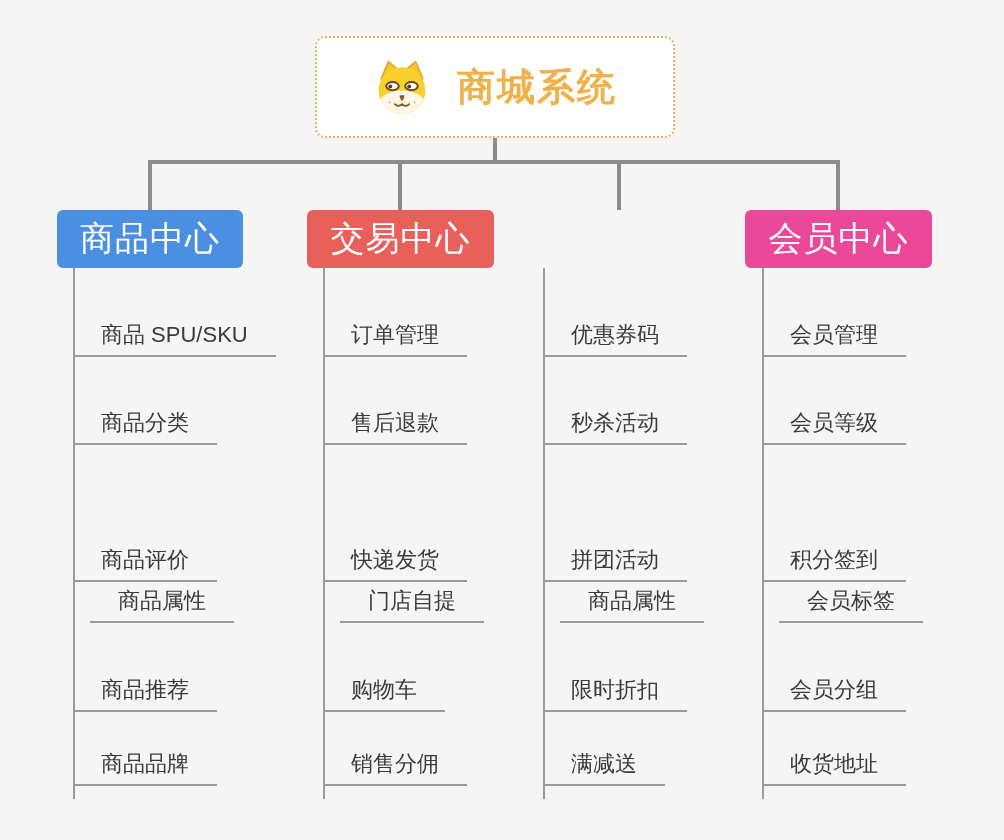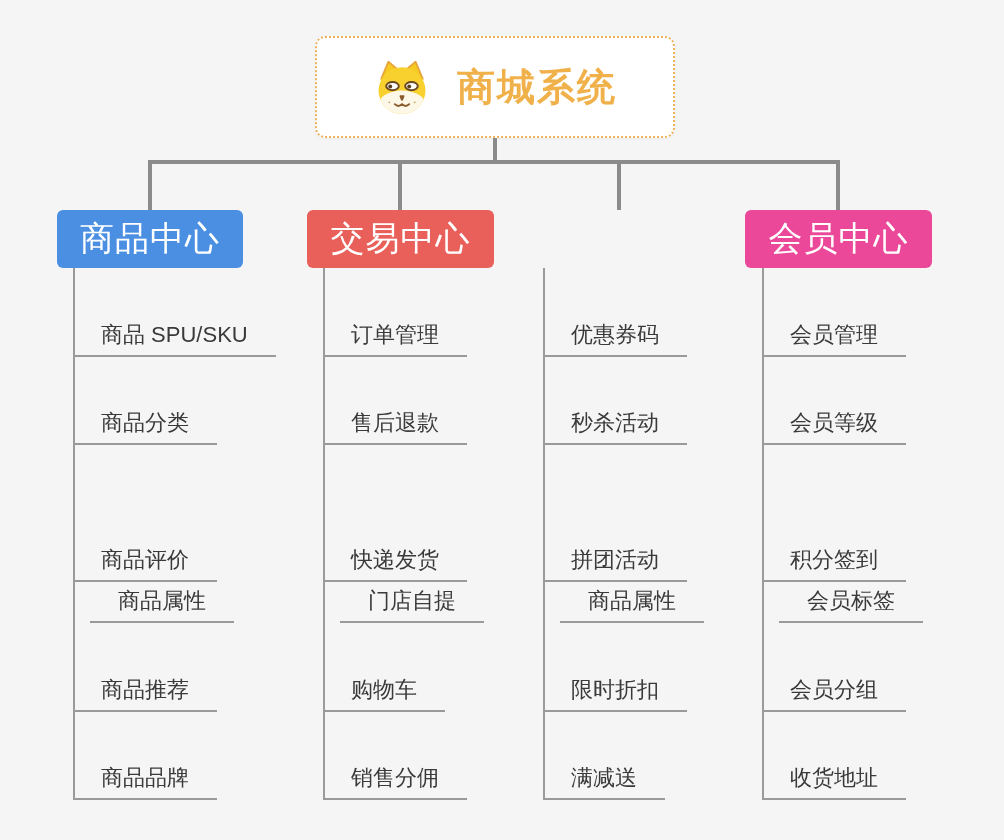--- a/index.html
+++ b/index.html
@@ -39,21 +39,21 @@
   .leaf{
     position:absolute;left:0;height:36px;line-height:32px;
     padding:0 28px;border-bottom:2px solid #9a9a9a;
     font-size:22px;color:#3a3a3a;white-space:nowrap;
   }
   .leaf:nth-child(2){top:51px;}
   .leaf:nth-child(3){top:139px;}
   .leaf:nth-child(4){top:228px;margin-top:48px;}
   .leaf:nth-child(5){top:317px;margin-left:17px;}
   .leaf:nth-child(6){top:406px;}
-  .leaf:nth-child(7){top:494px;}
+  .leaf:nth-child(7){top:480px;}
 </style>
 </head>
 <body>
 
 <div class="stage">
 
   <div class="root-node">
     <svg class="root-icon" viewBox="0 0 64 62" aria-hidden="true">
       <polygon points="9,22 17,3 30,14" fill="#f6ca22" stroke="#e8a53a" stroke-width="2" stroke-linejoin="round"></polygon>
       <polygon points="55,22 47,3 34,14" fill="#f6ca22" stroke="#e8a53a" stroke-width="2" stroke-linejoin="round"></polygon>

